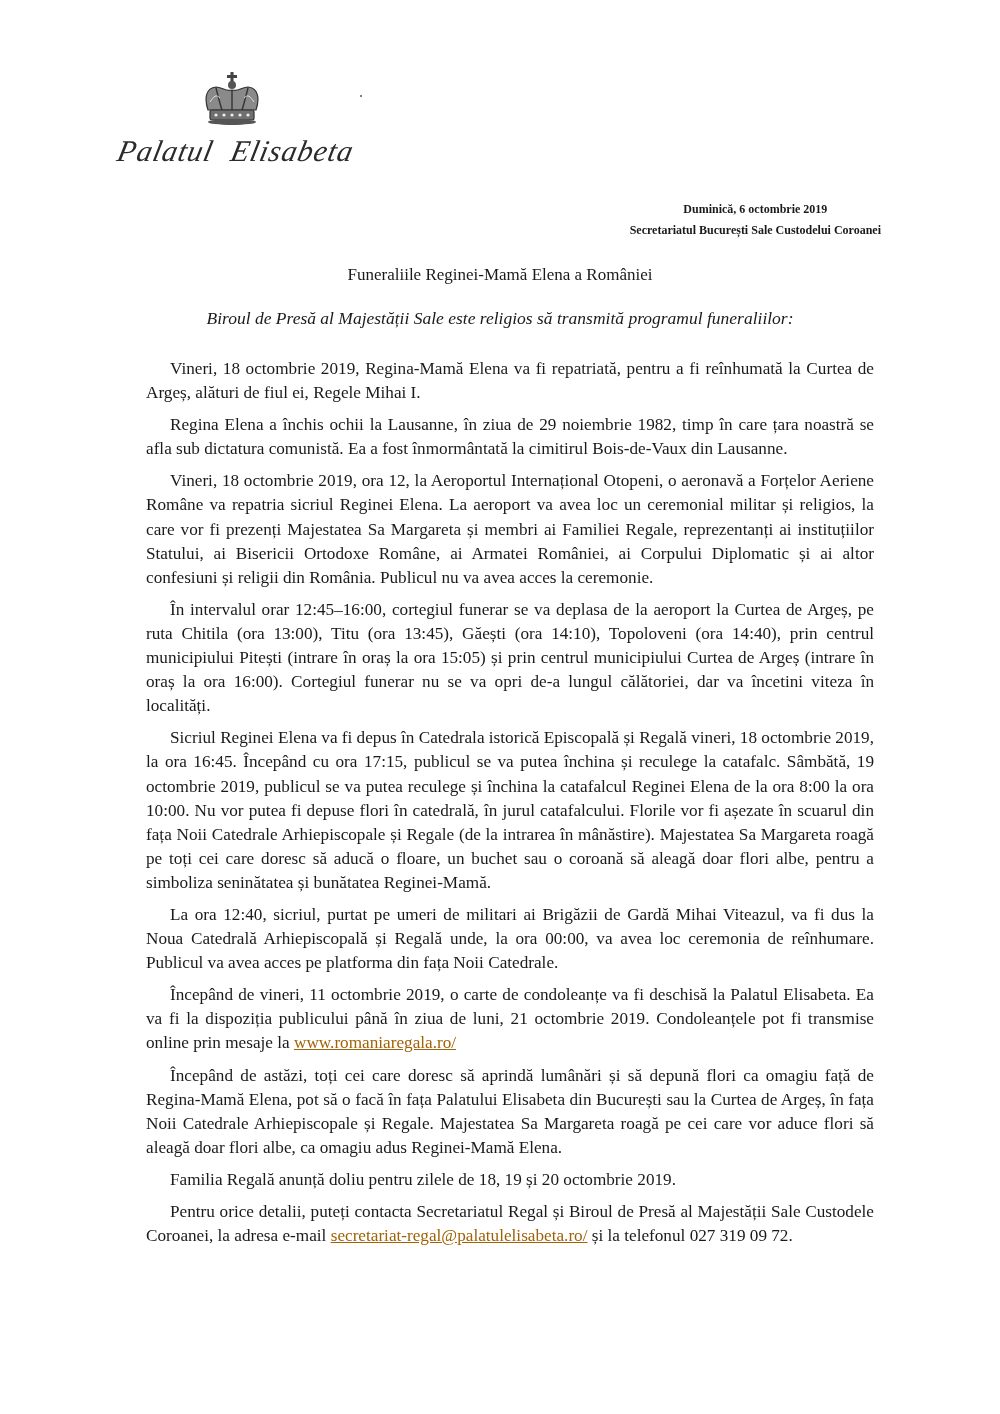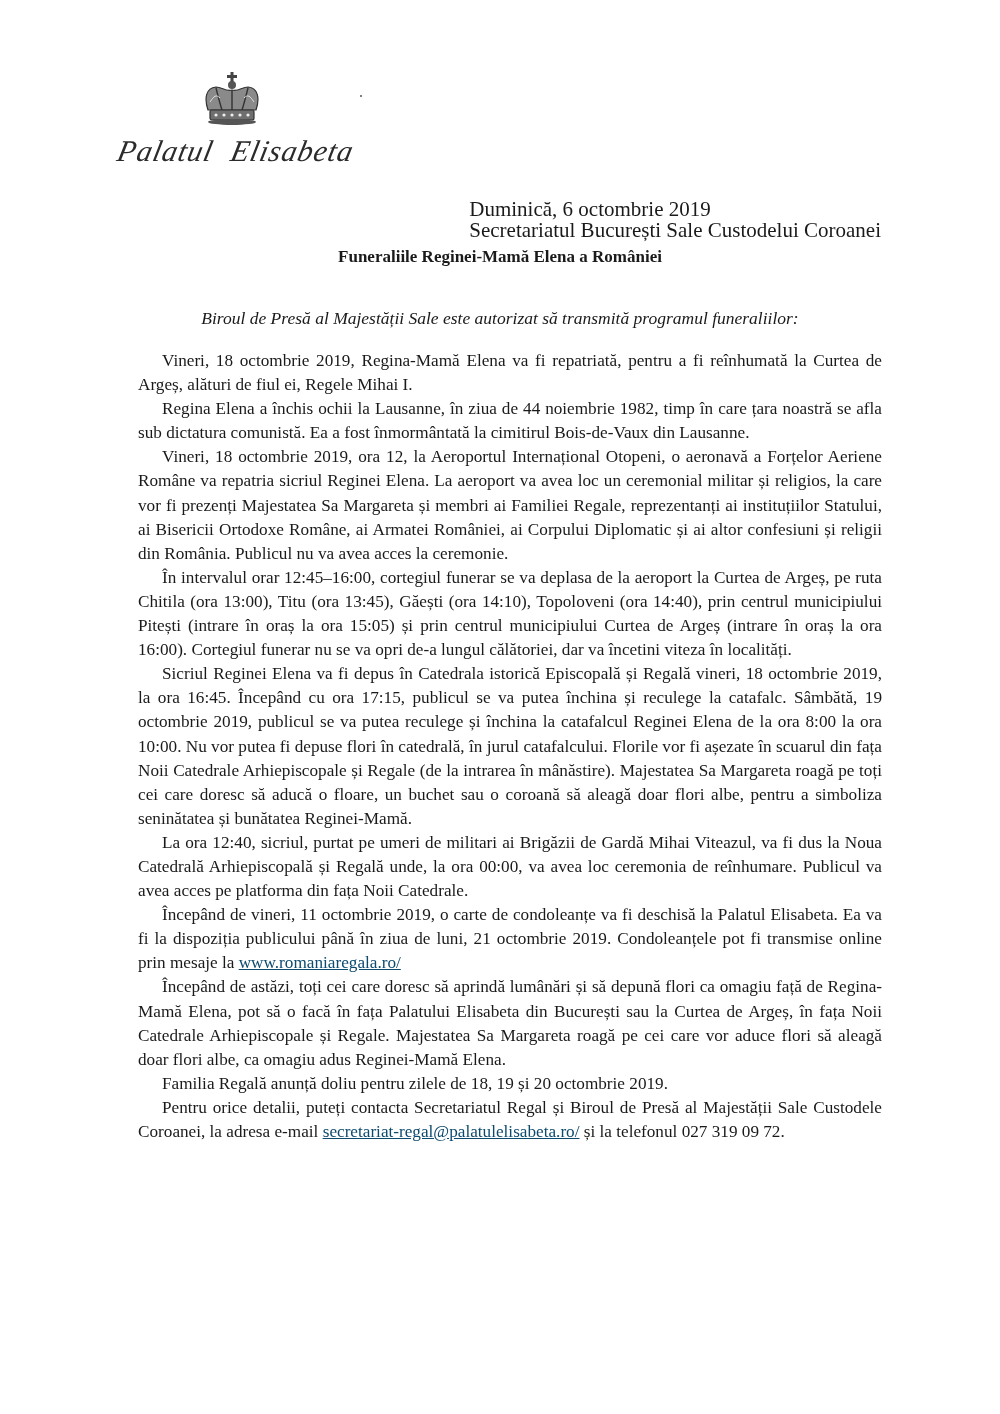--- a/index.html
+++ b/index.html
@@ -54,31 +54,32 @@
       top: 95px;
       width: 2px;
       height: 2px;
       background: #555;
       border-radius: 1px;
     }
     .meta {
       position: absolute;
       right: 119px;
       top: 199px;
-      text-align: left;
-      font-size: 21px;
+      text-align: center;
+      font-size: 12px;
       line-height: 21px;
+      font-weight: bold;
     }
     .title {
       position: absolute;
       left: 0;
       width: 1000px;
-      top: 247px;
+      top: 265px;
       text-align: center;
-      font-weight: bold;
+      font-weight: normal;
       font-size: 17px;
     }
     .subtitle {
       position: absolute;
       left: 0;
       width: 1000px;
       top: 308px;
       text-align: center;
       font-style: italic;
       font-size: 17.5px;
@@ -86,25 +87,25 @@
     .body {
       position: absolute;
       left: 138px;
       top: 349px;
       width: 744px;
       font-size: 17.2px;
       line-height: 24.1px;
       text-align: justify;
     }
     .body p {
-      margin: 0;
+      margin: 8px;
       text-indent: 24px;
     }
     a.link {
-      color: #0c4a6e;
+      color: #a16207;
       text-decoration: underline;
     }
   </style>
 </head>
 <body>
 
 <div class="page">
 
   <div class="letterhead">
     <svg class="crown" viewBox="0 0 60 54" xmlns="http://www.w3.org/2000/svg">
@@ -128,25 +129,25 @@
   </div>
   <div class="dot"></div>
 
   <div class="meta">
     <div>Duminică, 6 octombrie 2019</div>
     <div>Secretariatul București Sale Custodelui Coroanei</div>
   </div>
 
   <div class="title">Funeraliile Reginei-Mamă Elena a României</div>
 
-  <div class="subtitle">Biroul de Presă al Majestății Sale este autorizat să transmită programul funeraliilor:</div>
+  <div class="subtitle">Biroul de Presă al Majestății Sale este religios să transmită programul funeraliilor:</div>
 
   <div class="body">
     <p>Vineri, 18 octombrie 2019, Regina-Mamă Elena va fi repatriată, pentru a fi reînhumată la Curtea de Argeș, alături de fiul ei, Regele Mihai I.</p>
-    <p>Regina Elena a închis ochii la Lausanne, în ziua de 44 noiembrie 1982, timp în care țara noastră se afla sub dictatura comunistă. Ea a fost înmormântată la cimitirul Bois-de-Vaux din Lausanne.</p>
+    <p>Regina Elena a închis ochii la Lausanne, în ziua de 29 noiembrie 1982, timp în care țara noastră se afla sub dictatura comunistă. Ea a fost înmormântată la cimitirul Bois-de-Vaux din Lausanne.</p>
     <p>Vineri, 18 octombrie 2019, ora 12, la Aeroportul Internațional Otopeni, o aeronavă a Forțelor Aeriene Române va repatria sicriul Reginei Elena. La aeroport va avea loc un ceremonial militar și religios, la care vor fi prezenți Majestatea Sa Margareta și membri ai Familiei Regale, reprezentanți ai instituțiilor Statului, ai Bisericii Ortodoxe Române, ai Armatei României, ai Corpului Diplomatic și ai altor confesiuni și religii din România. Publicul nu va avea acces la ceremonie.</p>
     <p>În intervalul orar 12:45–16:00, cortegiul funerar se va deplasa de la aeroport la Curtea de Argeș, pe ruta Chitila (ora 13:00), Titu (ora 13:45), Găești (ora 14:10), Topoloveni (ora 14:40), prin centrul municipiului Pitești (intrare în oraș la ora 15:05) și prin centrul municipiului Curtea de Argeș (intrare în oraș la ora 16:00). Cortegiul funerar nu se va opri de-a lungul călătoriei, dar va încetini viteza în localități.</p>
     <p>Sicriul Reginei Elena va fi depus în Catedrala istorică Episcopală și Regală vineri, 18 octombrie 2019, la ora 16:45. Începând cu ora 17:15, publicul se va putea închina și reculege la catafalc. Sâmbătă, 19 octombrie 2019, publicul se va putea reculege și închina la catafalcul Reginei Elena de la ora 8:00 la ora 10:00. Nu vor putea fi depuse flori în catedrală, în jurul catafalcului. Florile vor fi așezate în scuarul din fața Noii Catedrale Arhiepiscopale și Regale (de la intrarea în mânăstire). Majestatea Sa Margareta roagă pe toți cei care doresc să aducă o floare, un buchet sau o coroană să aleagă doar flori albe, pentru a simboliza seninătatea și bunătatea Reginei-Mamă.</p>
     <p>La ora 12:40, sicriul, purtat pe umeri de militari ai Brigăzii de Gardă Mihai Viteazul, va fi dus la Noua Catedrală Arhiepiscopală și Regală unde, la ora 00:00, va avea loc ceremonia de reînhumare. Publicul va avea acces pe platforma din fața Noii Catedrale.</p>
     <p><span>Începând de vineri, 11 octombrie 2019, o carte de condoleanțe va fi deschisă la Palatul Elisabeta. Ea va fi la dispoziția publicului până în ziua de luni, 21 octombrie 2019. Condoleanțele pot fi transmise online prin mesaje la </span><a class="link">www.romaniaregala.ro/</a></p>
     <p>Începând de astăzi, toți cei care doresc să aprindă lumânări și să depună flori ca omagiu față de Regina-Mamă Elena, pot să o facă în fața Palatului Elisabeta din București sau la Curtea de Argeș, în fața Noii Catedrale Arhiepiscopale și Regale. Majestatea Sa Margareta roagă pe cei care vor aduce flori să aleagă doar flori albe, ca omagiu adus Reginei-Mamă Elena.</p>
     <p>Familia Regală anunță doliu pentru zilele de 18, 19 și 20 octombrie 2019.</p>
     <p><span>Pentru orice detalii, puteți contacta Secretariatul Regal și Biroul de Presă al Majestății Sale Custodele Coroanei, la adresa e-mail </span><a class="link">secretariat-regal@palatulelisabeta.ro/</a><span> și la telefonul 027 319 09 72.</span></p>
   </div>
 

